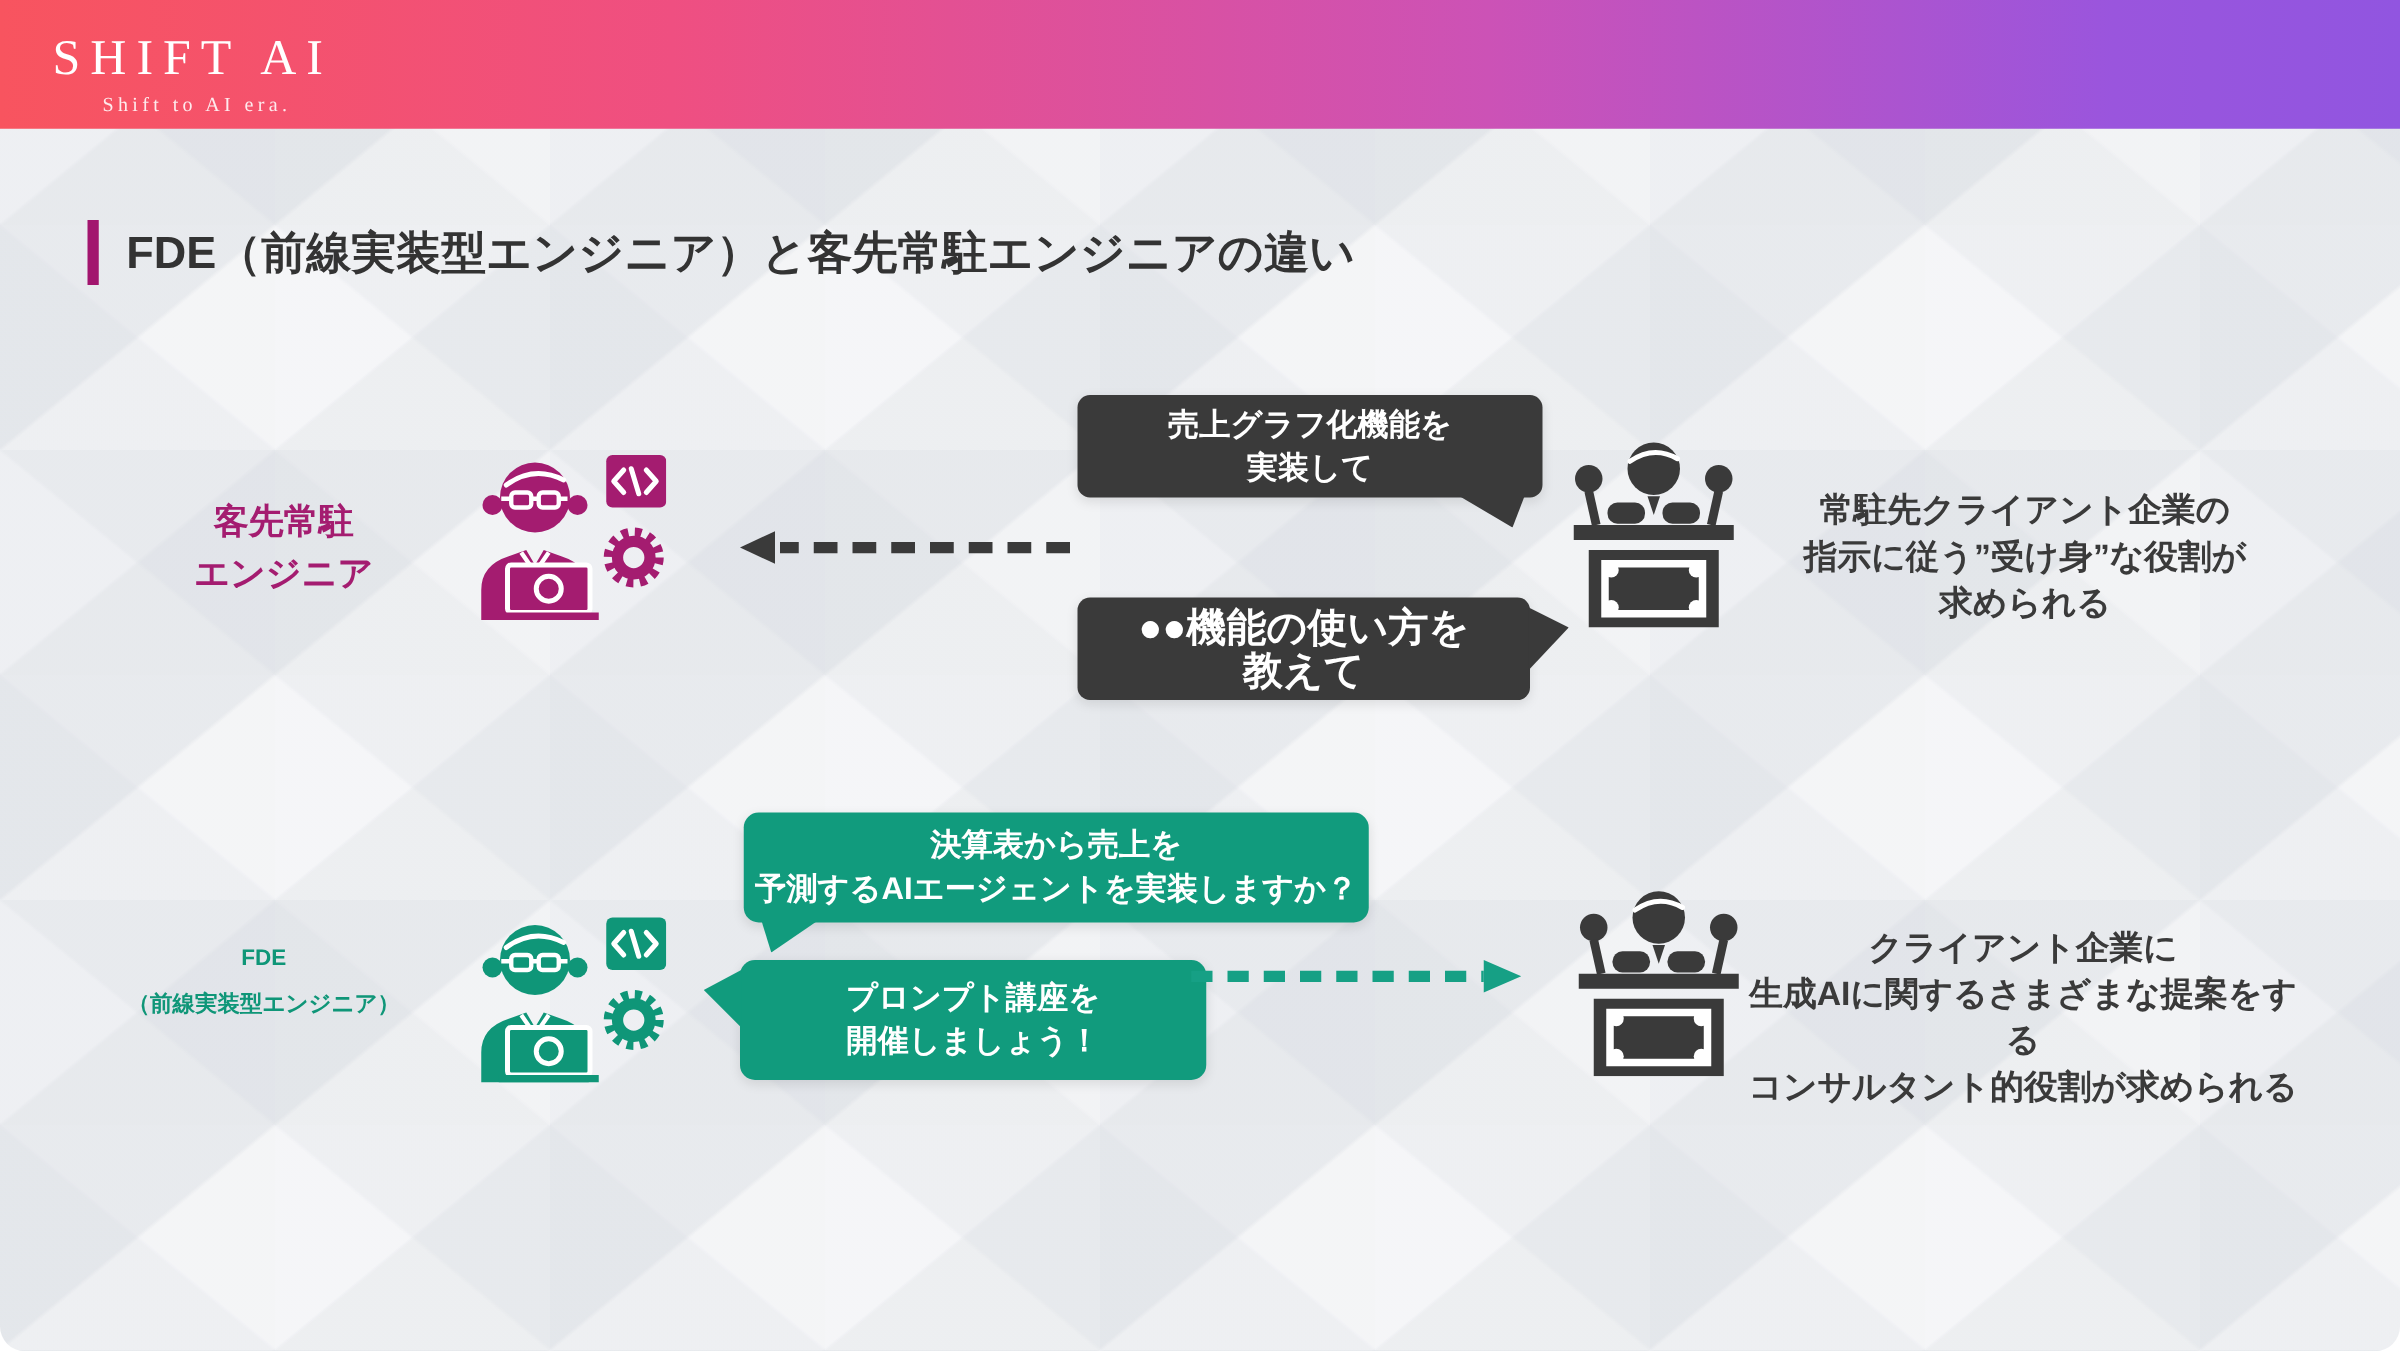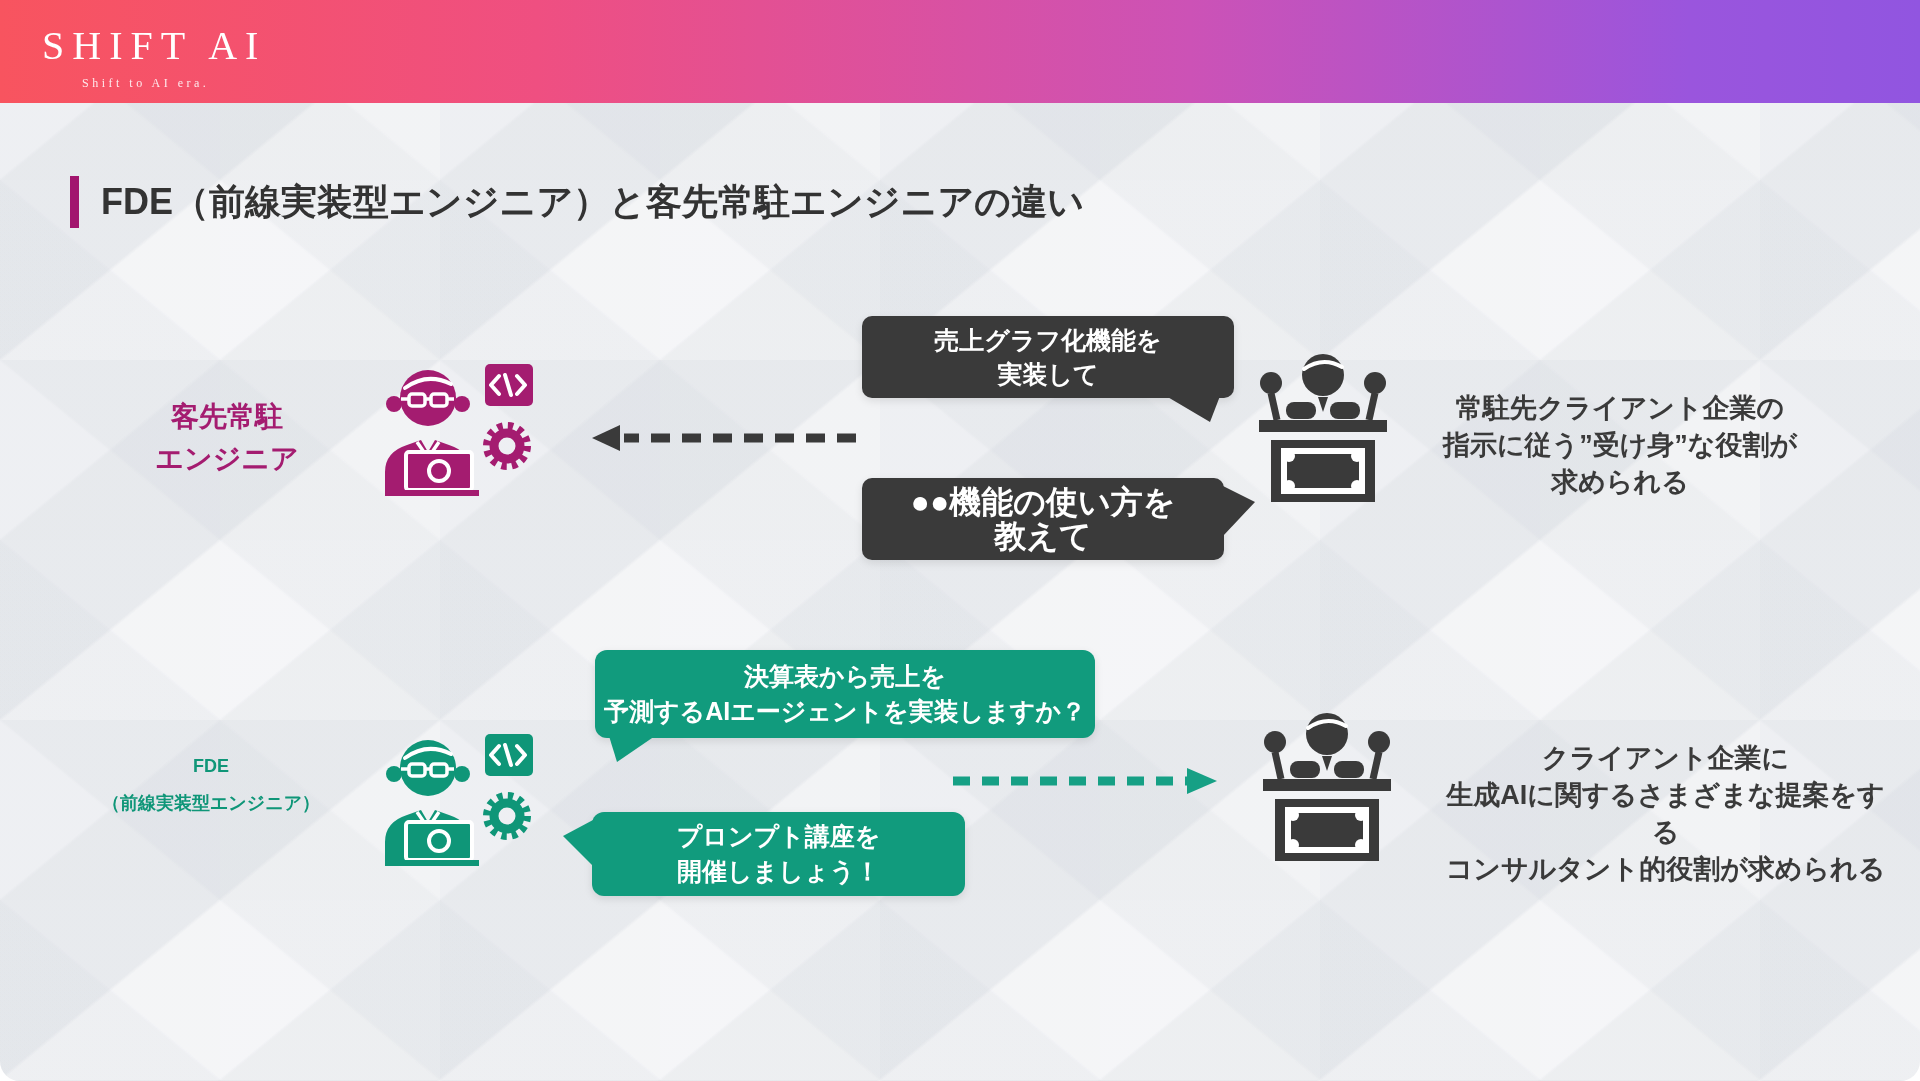--- a/index.html
+++ b/index.html
@@ -15,43 +15,43 @@
       linear-gradient(to top left,     rgba(205,210,218,0.22) 49.7%, rgba(255,255,255,0) 50.3%);
     background-size:440px 360px;
     background-position:0 0,220px 180px,220px 0,0 180px;
   }
   .topbar{
     position:absolute;left:0;top:0;width:1920px;height:103px;
     background:linear-gradient(90deg,#F8545F 0%,#EF4F81 28%,#CC52B6 62%,#9A55DD 88%,#9155E0 100%);
     font-family:Liberation Serif, serif;
   }
   .logo{position:absolute;left:42px;top:22px;color:#fff;font-size:40px;font-weight:400;letter-spacing:8px;}
-  .tagline{position:absolute;left:82px;top:76px;color:rgba(255,255,255,0.88);font-size:12px;letter-spacing:3.5px;}
+  .tagline{position:absolute;left:82px;top:76px;color:rgba(255,255,255,0.88);font-size:16px;letter-spacing:3.5px;}
   .title-row{position:absolute;left:70px;top:176px;display:flex;align-items:center;}
   .title-bar{width:9px;height:52px;background:#A2156E;margin-right:22px;flex:0 0 auto;}
   .title{margin:0;font-size:36px;font-weight:700;color:#333;white-space:nowrap;}
   .row-label{position:absolute;text-align:center;font-weight:700;}
   #label1{left:112px;top:396px;width:230px;font-size:28px;line-height:42px;color:#A41C70;}
   #label2{left:55px;top:748px;width:312px;font-size:18px;line-height:37px;color:#0F9678;text-align:center;}
   .bubble{
     position:absolute;display:flex;flex-direction:column;justify-content:center;align-items:center;
     color:#fff;font-weight:700;text-align:center;box-shadow:0 3px 9px rgba(0,0,0,0.10);
   }
   #b1{left:862px;top:316px;width:372px;height:82px;background:#3A3A3A;font-size:25px;line-height:34px;border-radius:10px;}
   #b2{left:862px;top:478px;width:362px;height:82px;background:#3A3A3A;font-size:32px;line-height:34px;border-radius:10px;}
   #b3{left:595px;top:650px;width:500px;height:88px;background:#119B7D;font-size:25px;line-height:35px;border-radius:12px;}
-  #b4{left:592px;top:812px;width:373px;height:84px;background:#119B7D;font-size:25px;line-height:35px;border-radius:12px;}
+  #b4{left:592px;top:768px;width:373px;height:96px;background:#119B7D;font-size:25px;line-height:35px;border-radius:12px;}
   .tail{position:absolute;filter:none;}
   #t1{right:14px;bottom:-24px;}
   #t2{right:-31px;top:6px;}
   #t3{left:14px;bottom:-24px;}
   #t4{left:-29px;top:8px;}
   .desc{position:absolute;text-align:center;font-weight:700;color:#3A3A3A;}
   #d1{left:1420px;top:390px;width:400px;font-size:27px;line-height:37px;}
-  #d2{left:1443px;top:740px;width:445px;font-size:27px;line-height:37px;}
+  #d2{left:1396px;top:740px;width:445px;font-size:27px;line-height:37px;}
   .icon{position:absolute;}
   #eng1{left:383px;top:352px;}
   #eng2{left:383px;top:722px;}
   #pod1{left:1258px;top:350px;}
   #pod2{left:1262px;top:709px;}
   #arr1{left:590px;top:424px;}
   #arr2{left:951px;top:767px;}
 </style>
 </head>
 <body>

